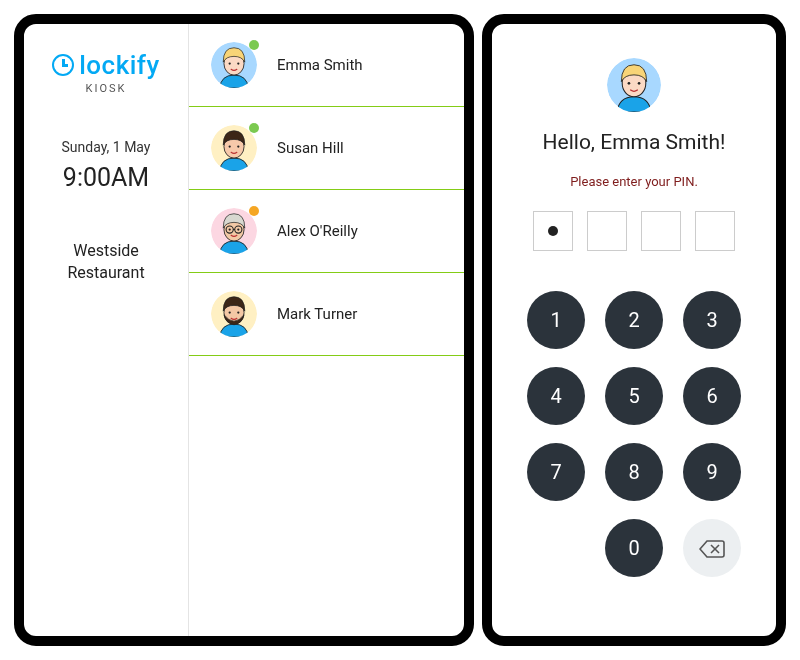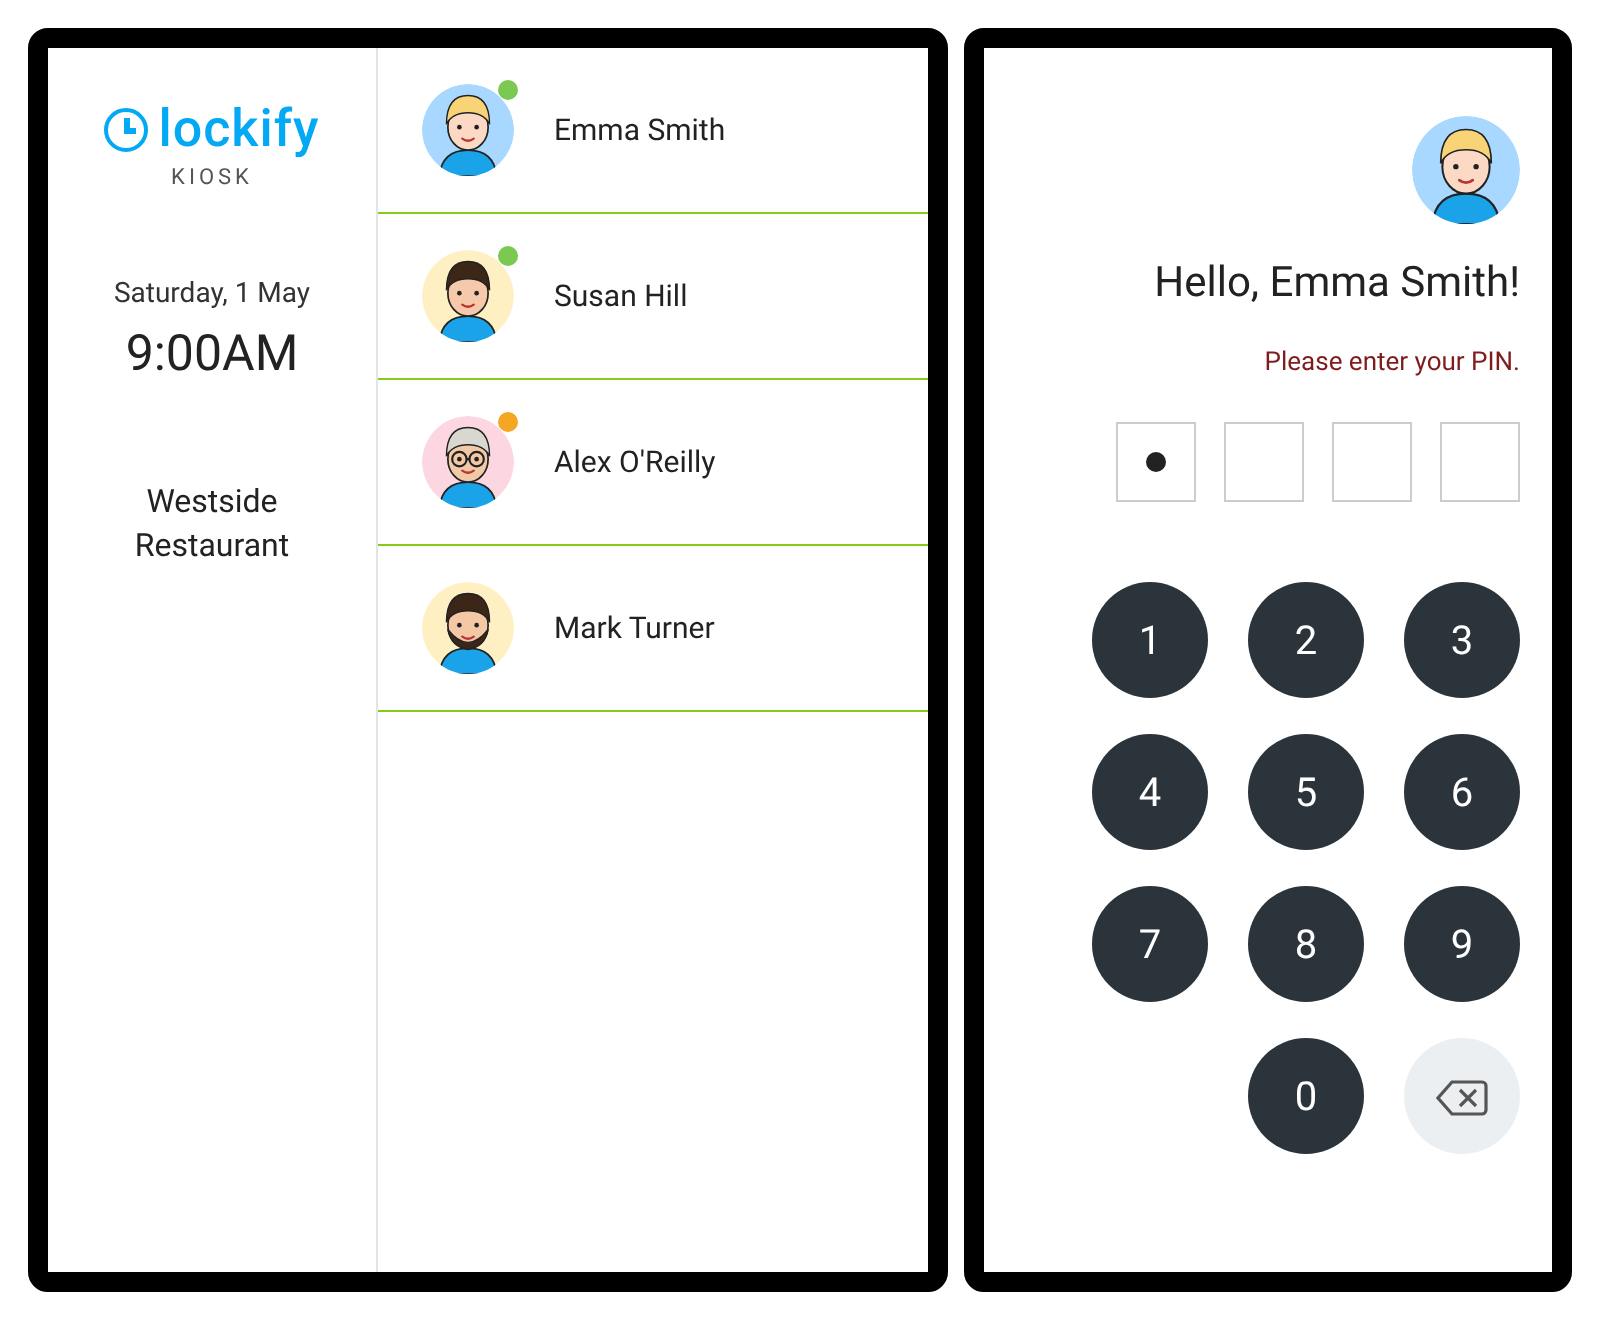--- a/index.html
+++ b/index.html
@@ -12,21 +12,21 @@
   }
   .stage {
     position: relative;
     width: 800px;
     height: 660px;
   }
   .device {
     position: absolute;
     background: #fff;
     border: 10px solid #000;
-    border-radius: 10px;
+    border-radius: 22px;
     overflow: hidden;
   }
   .tablet {
     left: 14px;
     top: 14px;
     width: 460px;
     height: 632px;
     display: flex;
   }
   .sidebar {
@@ -131,21 +131,21 @@
     color: #222;
   }
 
   .phone {
     left: 482px;
     top: 14px;
     width: 304px;
     height: 632px;
     display: flex;
     flex-direction: column;
-    align-items: flex-end;
+    align-items: center;
     padding: 34px 16px 16px 16px;
   }
   .phone .avatar-wrap { width: 54px; height: 54px; }
   .phone .avatar { width: 54px; height: 54px; }
   .greeting {
     font-size: 21px;
     color: #222;
     margin-top: 18px;
   }
   .prompt {
@@ -210,21 +210,21 @@
 <div class="stage">
 
   <div class="device tablet">
     <aside class="sidebar">
       <div class="logo">
         <span class="logo-icon"></span>
         <span>lockify</span>
       </div>
       <div class="kiosk">KIOSK</div>
       <div class="datetime">
-        <div class="date">Saturday, 1 May</div>
+        <div class="date">Sunday, 1 May</div>
         <div class="time">9:00AM</div>
       </div>
       <div class="location">
         <div>Westside</div>
         <div>Restaurant</div>
       </div>
     </aside>
 
     <div class="userlist" id="userlist">
         <div class="user-row">

